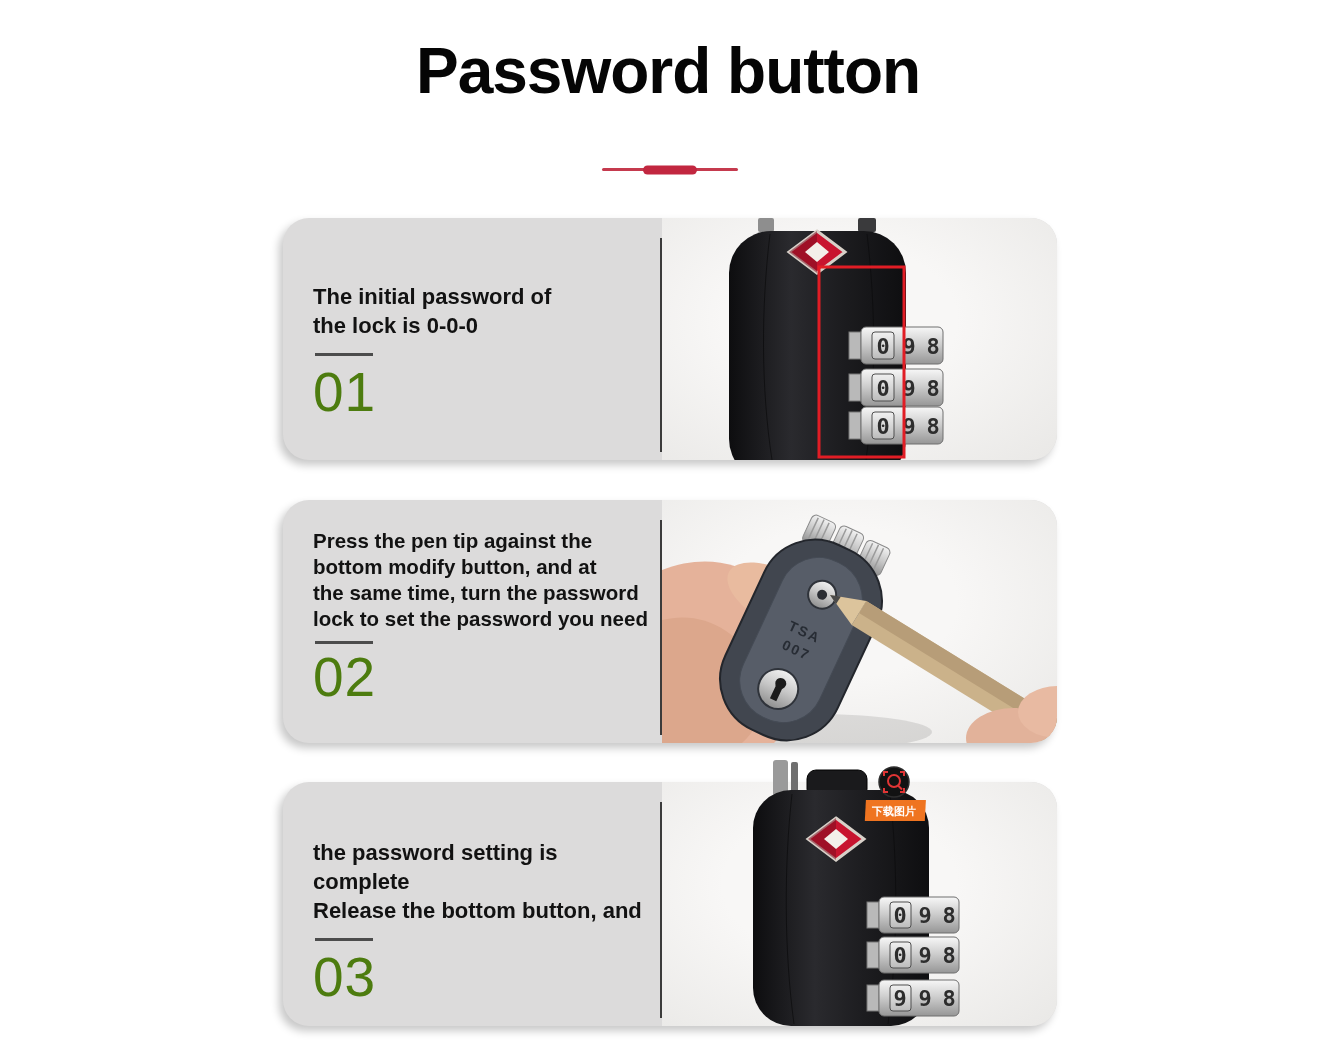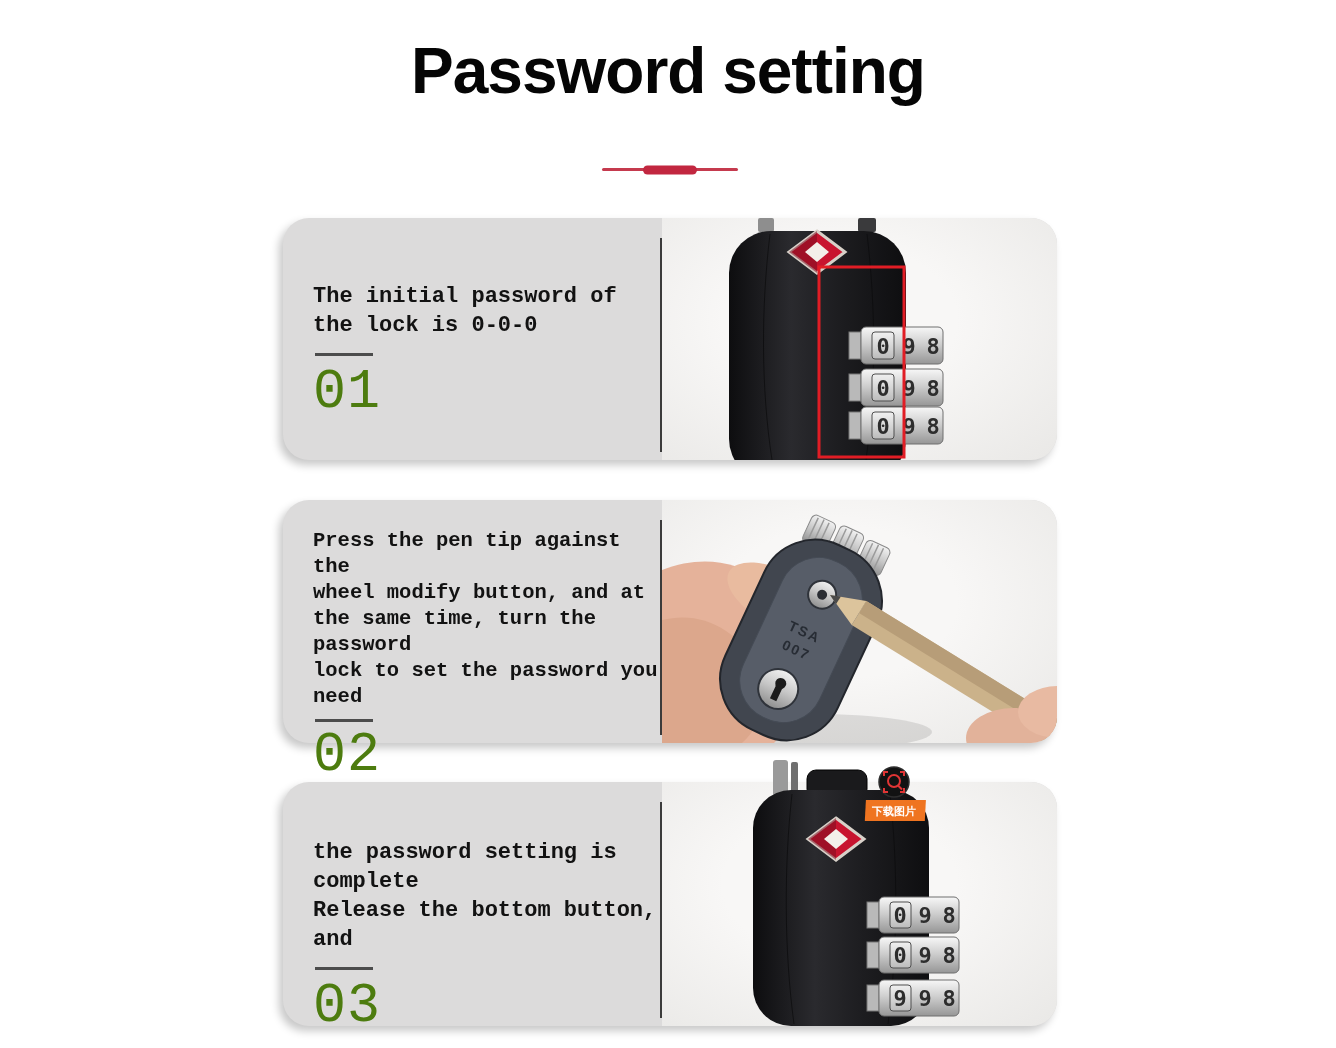--- a/index.html
+++ b/index.html
@@ -34,21 +34,21 @@
   }
   .card1 { top:218px; height:242px; }
   .card2 { top:500px; height:243px; }
   .card3 { top:782px; height:244px; }
 
   .v-divider {
     position:absolute; left:377px; top:20px; bottom:8px; width:2px; background:#3b3b3b;
   }
 
   .text-zone {
-    position:absolute; left:0; top:0; bottom:8px; width:377px; padding-left:30px;font-family:Liberation Mono, monospace;
+    position:absolute; left:0; top:0; bottom:8px; width:377px; padding-left:30px;
   }
   .card1 .text-zone { padding-top:64px; }
   .card2 .text-zone { padding-top:28px; }
   .card3 .text-zone { padding-top:56px; }
 
   .step-lines { font-size:22px; font-weight:700; color:#121212; line-height:1.32; }
   .card2 .step-lines { font-size:20.5px; line-height:1.27; }
   .step-rule { width:58px; height:3px; background:#4c4c4c; margin:13px 0 9px 2px; }
   .card2 .step-rule { margin-top:9px; margin-bottom:6px; }
   .step-number { font-size:55px; font-weight:400; color:#4d7c0f; line-height:1; letter-spacing:1px; }
@@ -72,21 +72,21 @@
   .brand-text {
     font-family:"Liberation Sans", sans-serif; font-size:14px; font-weight:bold; fill:#272c34;
     letter-spacing:2px;
   }
 </style>
 </head>
 <body>
 
 <div class="page">
 
-  <div class="hero-title">Password setting</div>
+  <div class="hero-title">Password button</div>
   <div class="hero-underline">
     <span class="thick"></span>
   </div>
 
   <section class="card card1">
     <div class="text-zone">
       <div class="step-lines">
         <div>The initial password of</div>
         <div>the lock is 0-0-0</div>
       </div>
@@ -150,21 +150,21 @@
 
         <rect x="157" y="49" width="85" height="190" fill="none" stroke="#e11d25" stroke-width="3"></rect>
       </svg>
     </div>
   </section>
 
   <section class="card card2">
     <div class="text-zone">
       <div class="step-lines">
         <div>Press the pen tip against the</div>
-        <div>wheel modify button, and at</div>
+        <div>bottom modify button, and at</div>
         <div>the same time, turn the password</div>
         <div>lock to set the password you need</div>
       </div>
       <div class="step-rule"></div>
       <div class="step-number">02</div>
     </div>
     <div class="v-divider"></div>
     <div class="photo">
       <svg width="395" height="243" viewBox="0 0 395 243">
 

